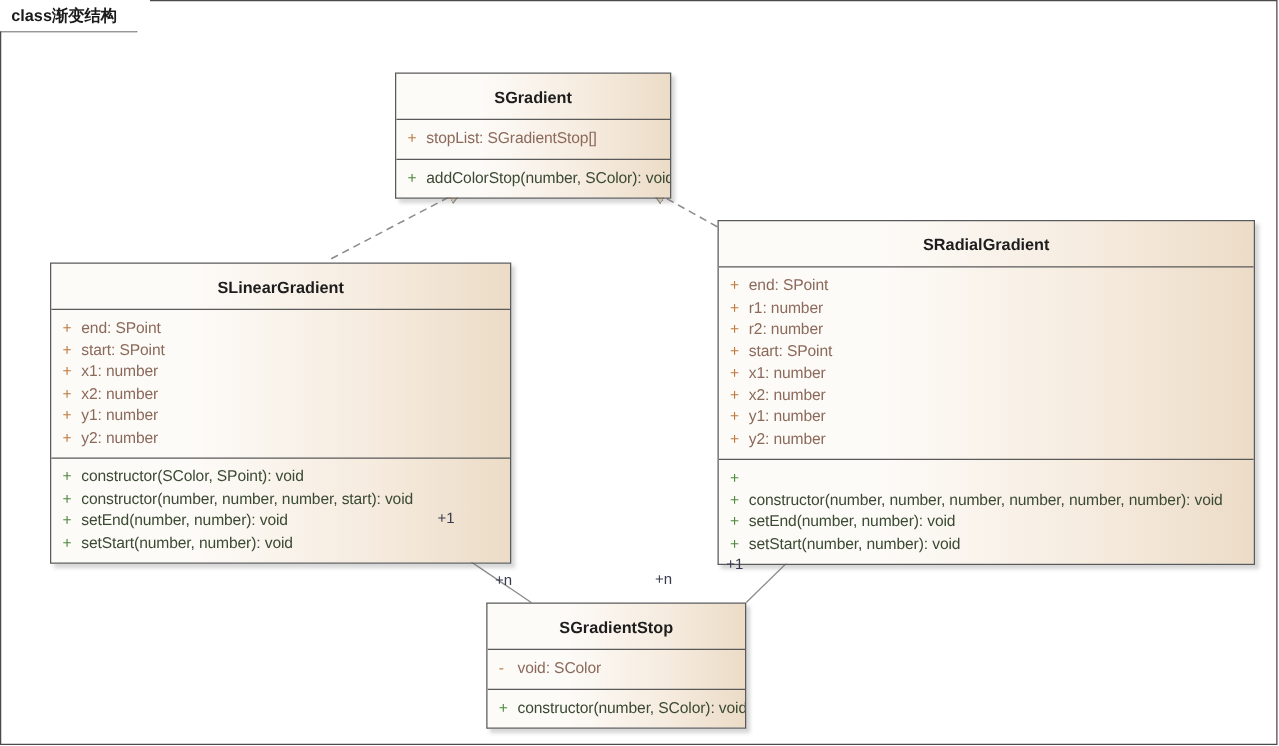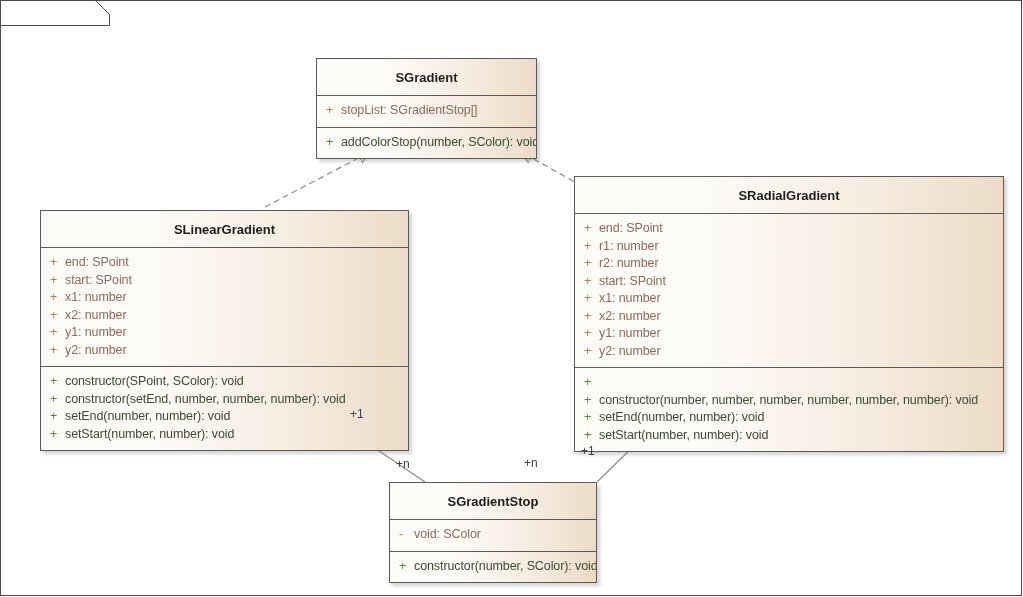--- a/index.html
+++ b/index.html
@@ -130,20 +130,23 @@
 </head>
 <body>
 
 <div id="canvas">
 
   <div class="frame-border"></div>
 
   <svg class="title-tab-shape" viewBox="0 0 110 26">
     <path d="M0.5,0.5 L95.5,0.5 L109.5,14.5 L109.5,25.5 L0.5,25.5 Z" fill="#ffffff" stroke="#4a4a4a" stroke-width="1"></path>
   </svg>
+  <div class="title-tab">
+    <span class="title-tab-label">class渐变结构</span>
+  </div>
 
   <svg id="links">
     <defs>
       <marker id="hollowTriangle" markerWidth="14" markerHeight="14" refX="12" refY="7" orient="auto" markerUnits="userSpaceOnUse">
         <path d="M0,1 L13,7 L0,13 Z" fill="#f5dcb8" stroke="#8a8a8a" stroke-width="1"></path>
       </marker>
     </defs>
 
     <g>
       <line x1="265" y1="207" x2="370" y2="152" stroke="#8a8a8a" stroke-width="1.2" stroke-dasharray="6,4" marker-end="url(#hollowTriangle)"></line>
@@ -207,25 +210,25 @@
         <span class="member">y1: number</span>
       </div>
       <div class="uml-row attr-row">
         <span class="vis">+</span>
         <span class="member">y2: number</span>
       </div>
     </div>
     <div class="uml-section">
       <div class="uml-row meth-row">
         <span class="vis">+</span>
-        <span class="member">constructor(SPoint, SColor): void</span>
-      </div>
-      <div class="uml-row meth-row">
-        <span class="vis">+</span>
-        <span class="member">constructor(setEnd, number, number, number): void</span>
+        <span class="member">constructor(SColor, SPoint): void</span>
+      </div>
+      <div class="uml-row meth-row">
+        <span class="vis">+</span>
+        <span class="member">constructor(number, number, number, start): void</span>
       </div>
       <div class="uml-row meth-row">
         <span class="vis">+</span>
         <span class="member">setEnd(number, number): void</span>
       </div>
       <div class="uml-row meth-row">
         <span class="vis">+</span>
         <span class="member">setStart(number, number): void</span>
       </div>
     </div>

